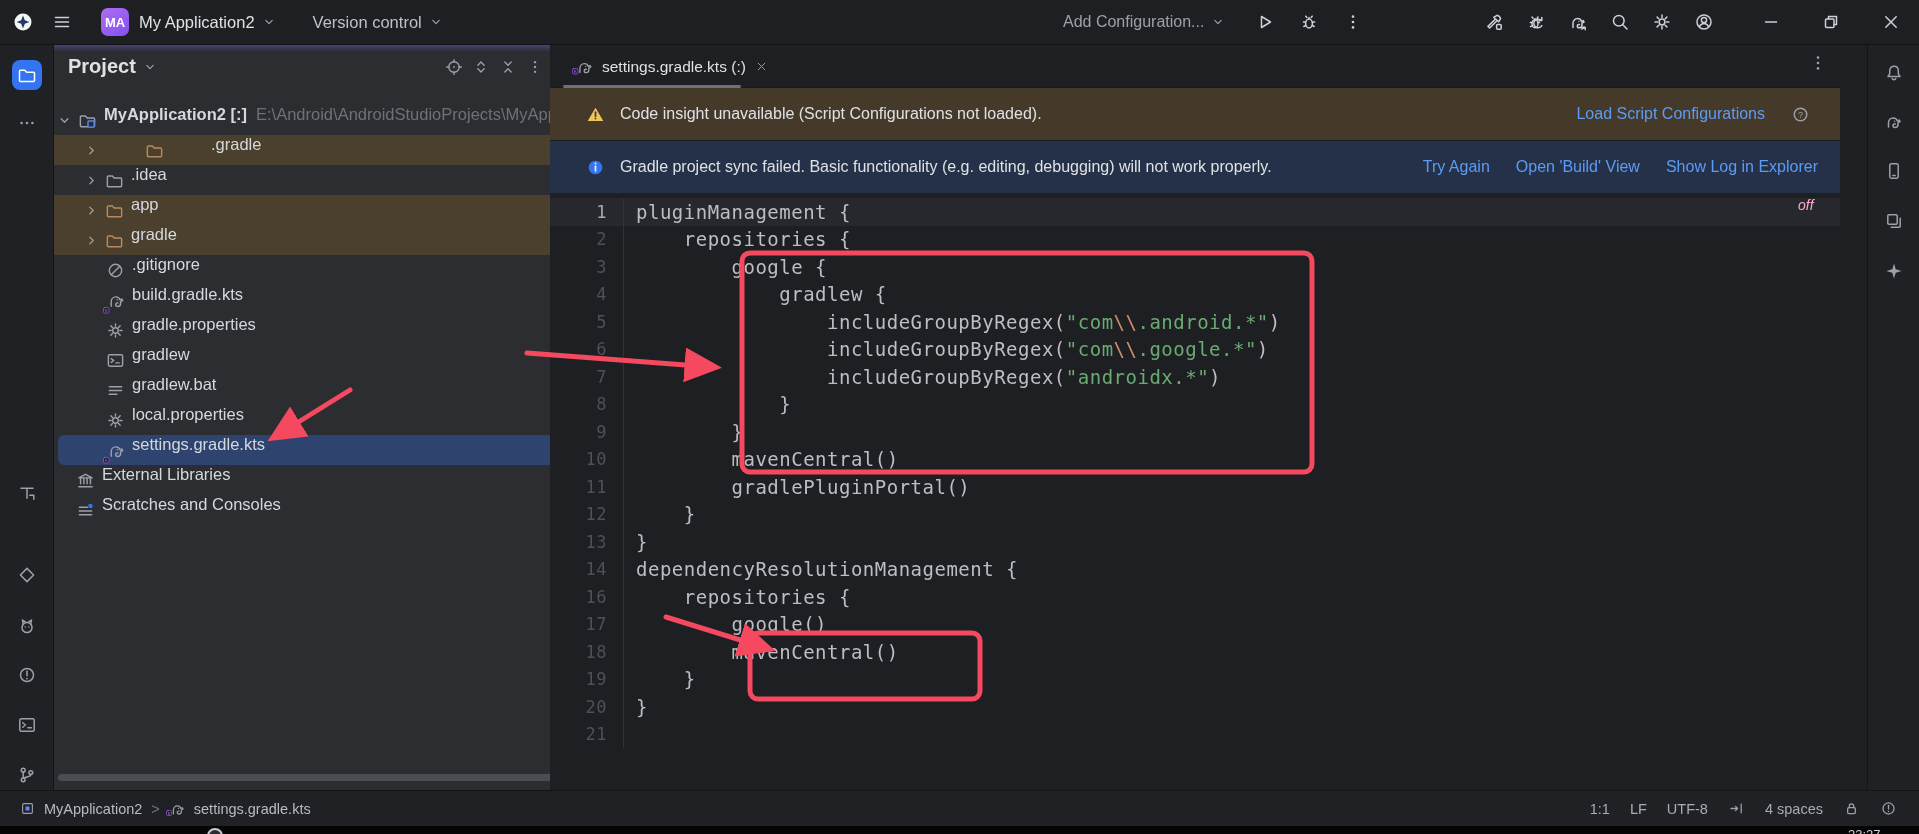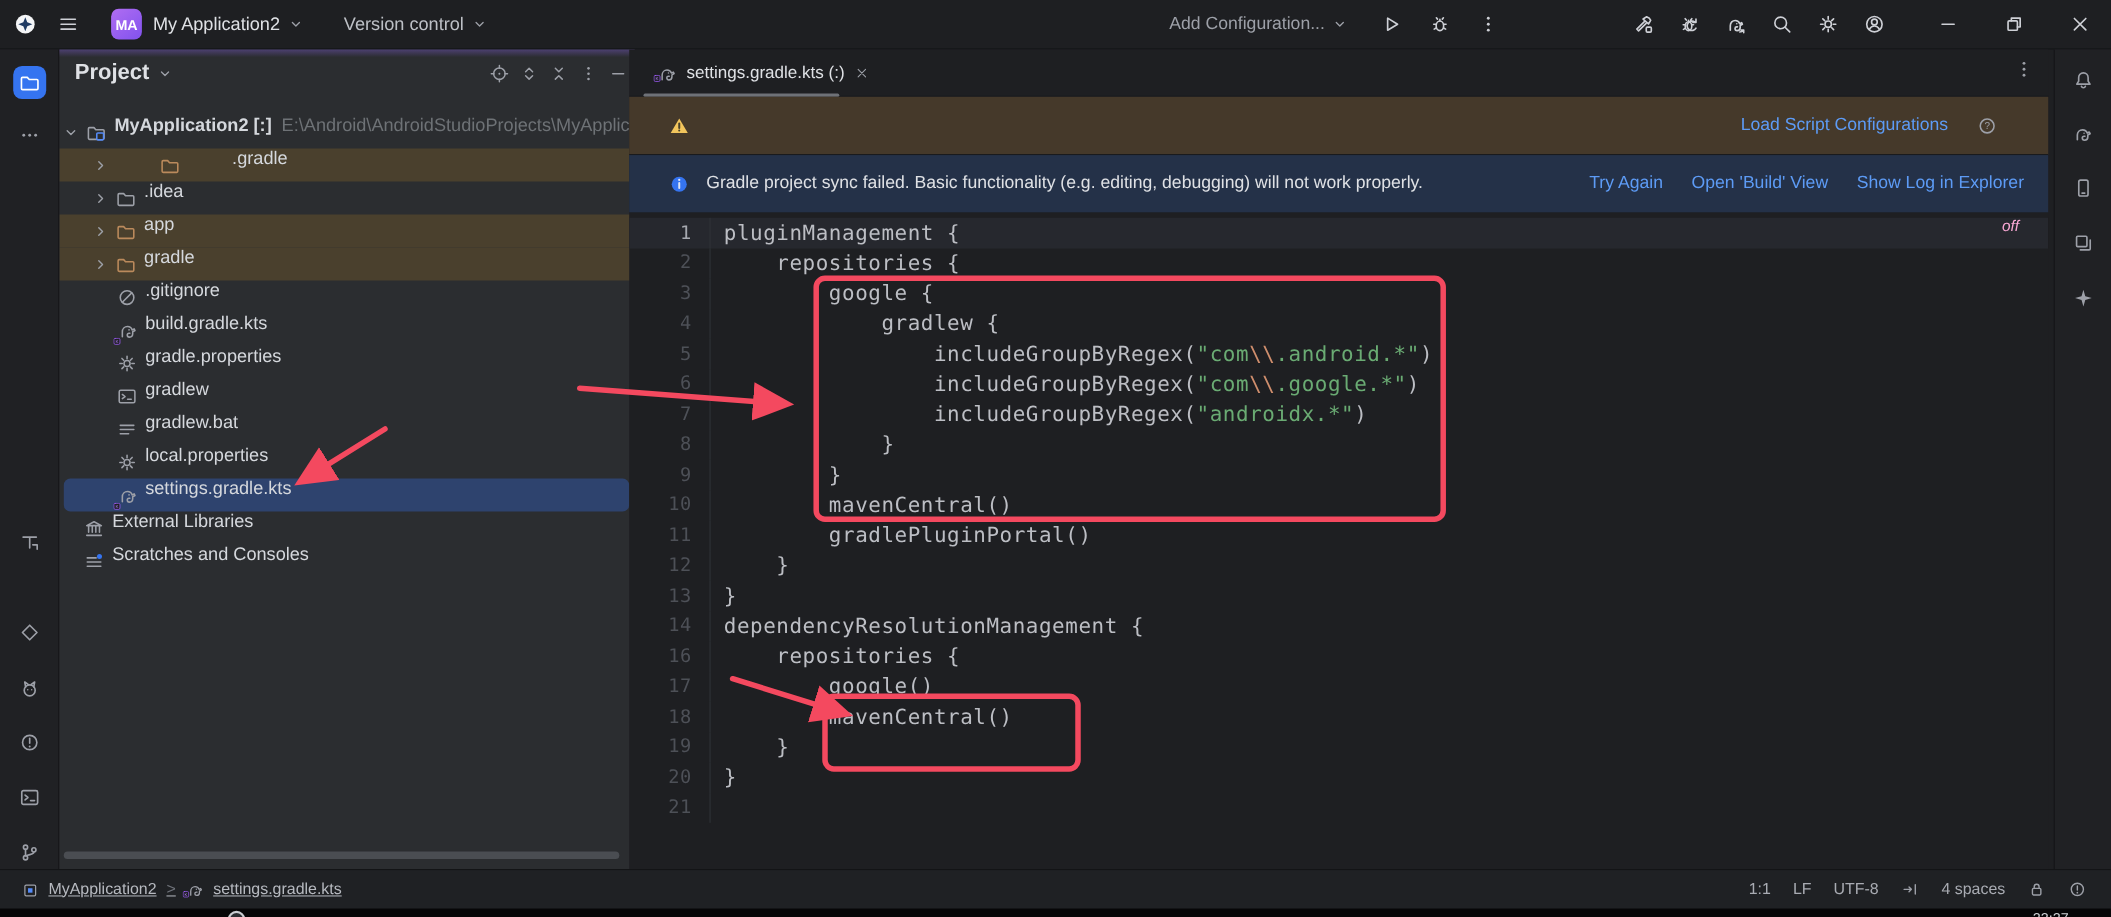--- a/index.html
+++ b/index.html
@@ -49,21 +49,21 @@
   .tree-row .hl { position:absolute; left:0; right:0; top:0; height:30px; background:#4a402d; }
   .tr-inner { position:absolute; top:0; height:30px; display:flex; }
   .tr-label { white-space:nowrap; }
   .tr-path { color:#6e7276; margin-left:9px; white-space:nowrap; }
   .kwrap { position:relative; display:inline-flex; }
   .kbadge { position:absolute; left:-3px; bottom:-3px; }
   #panel-hscroll { position:absolute; left:4px; top:729px; width:505px; height:7px;
     border-radius:4px; background:#4a4d52; }
 
   
-  #editor { left:572px; top:45px; width:1290px; height:745px; background:#1e1f22; }
+  #editor { left:550px; top:45px; width:1290px; height:745px; background:#1e1f22; }
   #tabstrip { left:0; top:0; width:1290px; height:43px; position:absolute;
     border-bottom:1px solid #1a1b1e; display:flex; align-items:center; }
   #tab { position:absolute; left:13px; top:0; height:43px; display:flex; align-items:center;
     gap:9px; padding:0 14px 0 12px; color:#dfe1e5; font-size:15.5px; }
   #tab-underline { position:absolute; left:13px; top:40px; height:3px; width:178px;
     background:#6e7177; border-radius:2px; }
   #tabstrip-kebab { position:absolute; right:12px; top:8px; }
   .banner { position:absolute; left:0; width:1290px; display:flex; align-items:center;
     font-size:16px; color:#dfe1e5; }
   #banner-warning { top:43px; height:53px; background:#45392a; border-bottom:1px solid #191a1d; }
@@ -86,21 +86,21 @@
 
   
   #right-stripe { left:1867px; top:45px; width:52px; height:745px; background:#202124;
     border-left:1px solid #141517; }
   .rs-btn { position:absolute; left:11px; width:30px; height:30px; display:flex;
     align-items:center; justify-content:center; color:#9da0a8; }
 
   
   #statusbar { left:0; top:790px; width:1919px; height:36px; background:#1f2124;
     border-top:1px solid #131416; display:flex; align-items:center; font-size:14.5px; color:#a8abb2; }
-  #sb-left { display:flex; align-items:flex-end; gap:9px; margin-left:20px;text-decoration:underline; }
+  #sb-left { display:flex; align-items:flex-start; gap:9px; margin-left:20px; }
   #sb-right { margin-left:auto; display:flex; align-items:center; gap:20px; margin-right:22px; }
   .sb-item { white-space:nowrap; }
 
   
   #taskbar { left:0; top:826px; width:1919px; height:8px; background:#060607; overflow:hidden; }
   #taskbar-app { position:absolute; left:207px; top:2px; width:16px; height:16px;
     border-radius:50%; border:2px solid #c9ccd1; background:#2a2d31; }
   #taskbar-clock { position:absolute; left:1848px; top:1px; color:#cfd2d6; font-size:13px; }
 
   
@@ -557,21 +557,22 @@
     </div>
 
     <div id="banner-warning" class="banner">
       <span class="b-ico ico">
           <svg width="19" height="19" viewBox="0 0 20 20" fill="none" stroke="currentColor" stroke-width="1.5" stroke-linecap="round" stroke-linejoin="round">
             <path d="M10 2.8L18.2 16.8H1.8z" fill="#f2c55c" stroke="none"></path>
             <path d="M10 7.6v4.4" stroke="#46402a" stroke-width="1.9"></path>
             <circle cx="10" cy="14.3" r="1" fill="#46402a" stroke="none"></circle>
           </svg>
         </span>
-      <span class="b-links" style="margin-right:46px">
+      <span>Code insight unavailable (Script Configurations not loaded).</span>
+      <span class="b-links" style="margin-right:30px">
         <span class="b-link">Load Script Configurations</span>
         <span class="ico">
             <svg width="19" height="19" viewBox="0 0 20 20" fill="none" stroke="currentColor" stroke-width="1.5" stroke-linecap="round" stroke-linejoin="round">
               <circle cx="10" cy="10" r="6.6"></circle>
               <text x="10" y="13.2" font-size="9.5" text-anchor="middle" fill="currentColor" stroke="none" font-family="Liberation Sans, sans-serif">?</text>
             </svg>
           </span>
       </span>
     </div>
 

